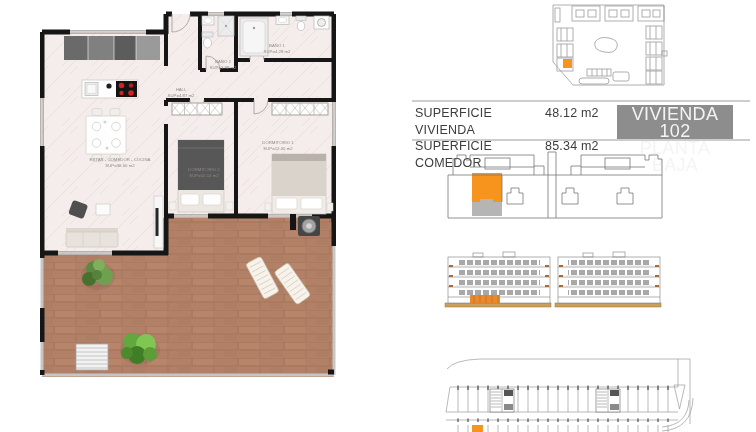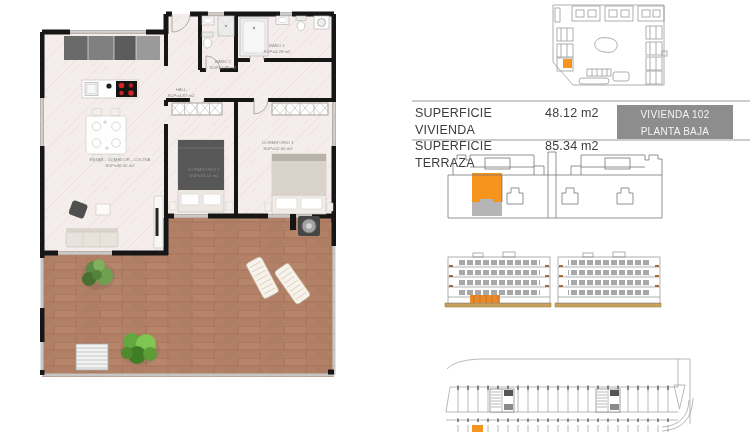--- a/index.html
+++ b/index.html
@@ -11,21 +11,21 @@
   #locator{left:445px;top:148px;}
   #elevations{left:443px;top:250px;}
   #parking{left:438px;top:332px;}
   .summary{position:absolute;left:412px;top:100px;width:338px;height:41px;
            border-top:2px solid #cdcdcd;border-bottom:2px solid #cdcdcd;box-sizing:border-box;}
   .srows{position:absolute;left:3px;top:3px;}
   .srow{display:flex;line-height:16.5px;font-size:12.5px;color:#3d3d3d;letter-spacing:.2px;}
   .slabel{width:130px;}
   .svalue{width:80px;}
   .badge{position:absolute;left:205px;top:3px;width:116px;height:34px;background:#8d8d8d;
-         color:#f4f4f4;text-align:center;font-size:10px;line-height:17px;padding-top:1px;
+         color:#f4f4f4;text-align:center;font-size:18px;line-height:17px;padding-top:1px;
          box-sizing:border-box;letter-spacing:.3px;}
   text.rl{font-family:"Liberation Sans",sans-serif;font-size:4.3px;fill:#8f8a86;text-anchor:middle;}
 </style>
 </head>
 <body>
 
 <div id="page">
 
   <svg id="floorplan" width="296" height="384" viewBox="0 0 296 384">
     <defs>
@@ -268,21 +268,21 @@
     </g>
   </svg>
 
   <div class="summary">
     <div class="srows">
       <div class="srow">
         <span class="slabel">SUPERFICIE VIVIENDA</span>
         <span class="svalue">48.12 m2</span>
       </div>
       <div class="srow">
-        <span class="slabel">SUPERFICIE TERRAZA</span>
+        <span class="slabel">SUPERFICIE COMEDOR</span>
         <span class="svalue">85.34 m2</span>
       </div>
     </div>
     <div class="badge">
       <div>VIVIENDA 102</div>
       <div>PLANTA BAJA</div>
     </div>
   </div>
 
   <svg id="locator" width="225" height="78" viewBox="0 0 225 78" fill="none" stroke="#777" stroke-width="0.8">

